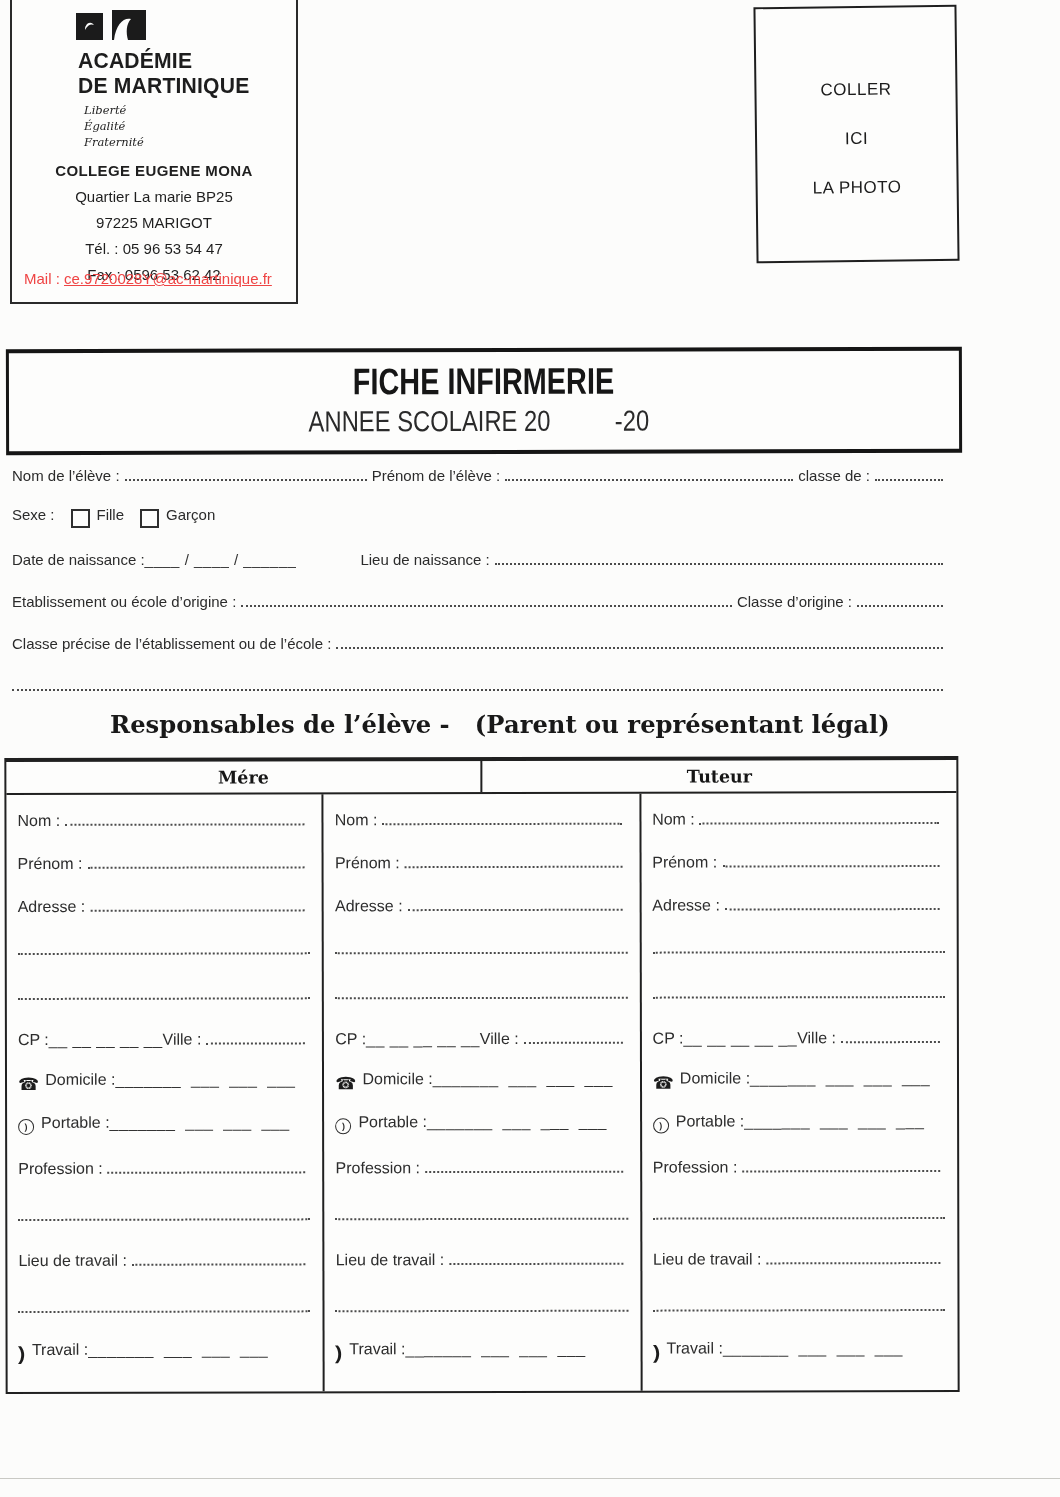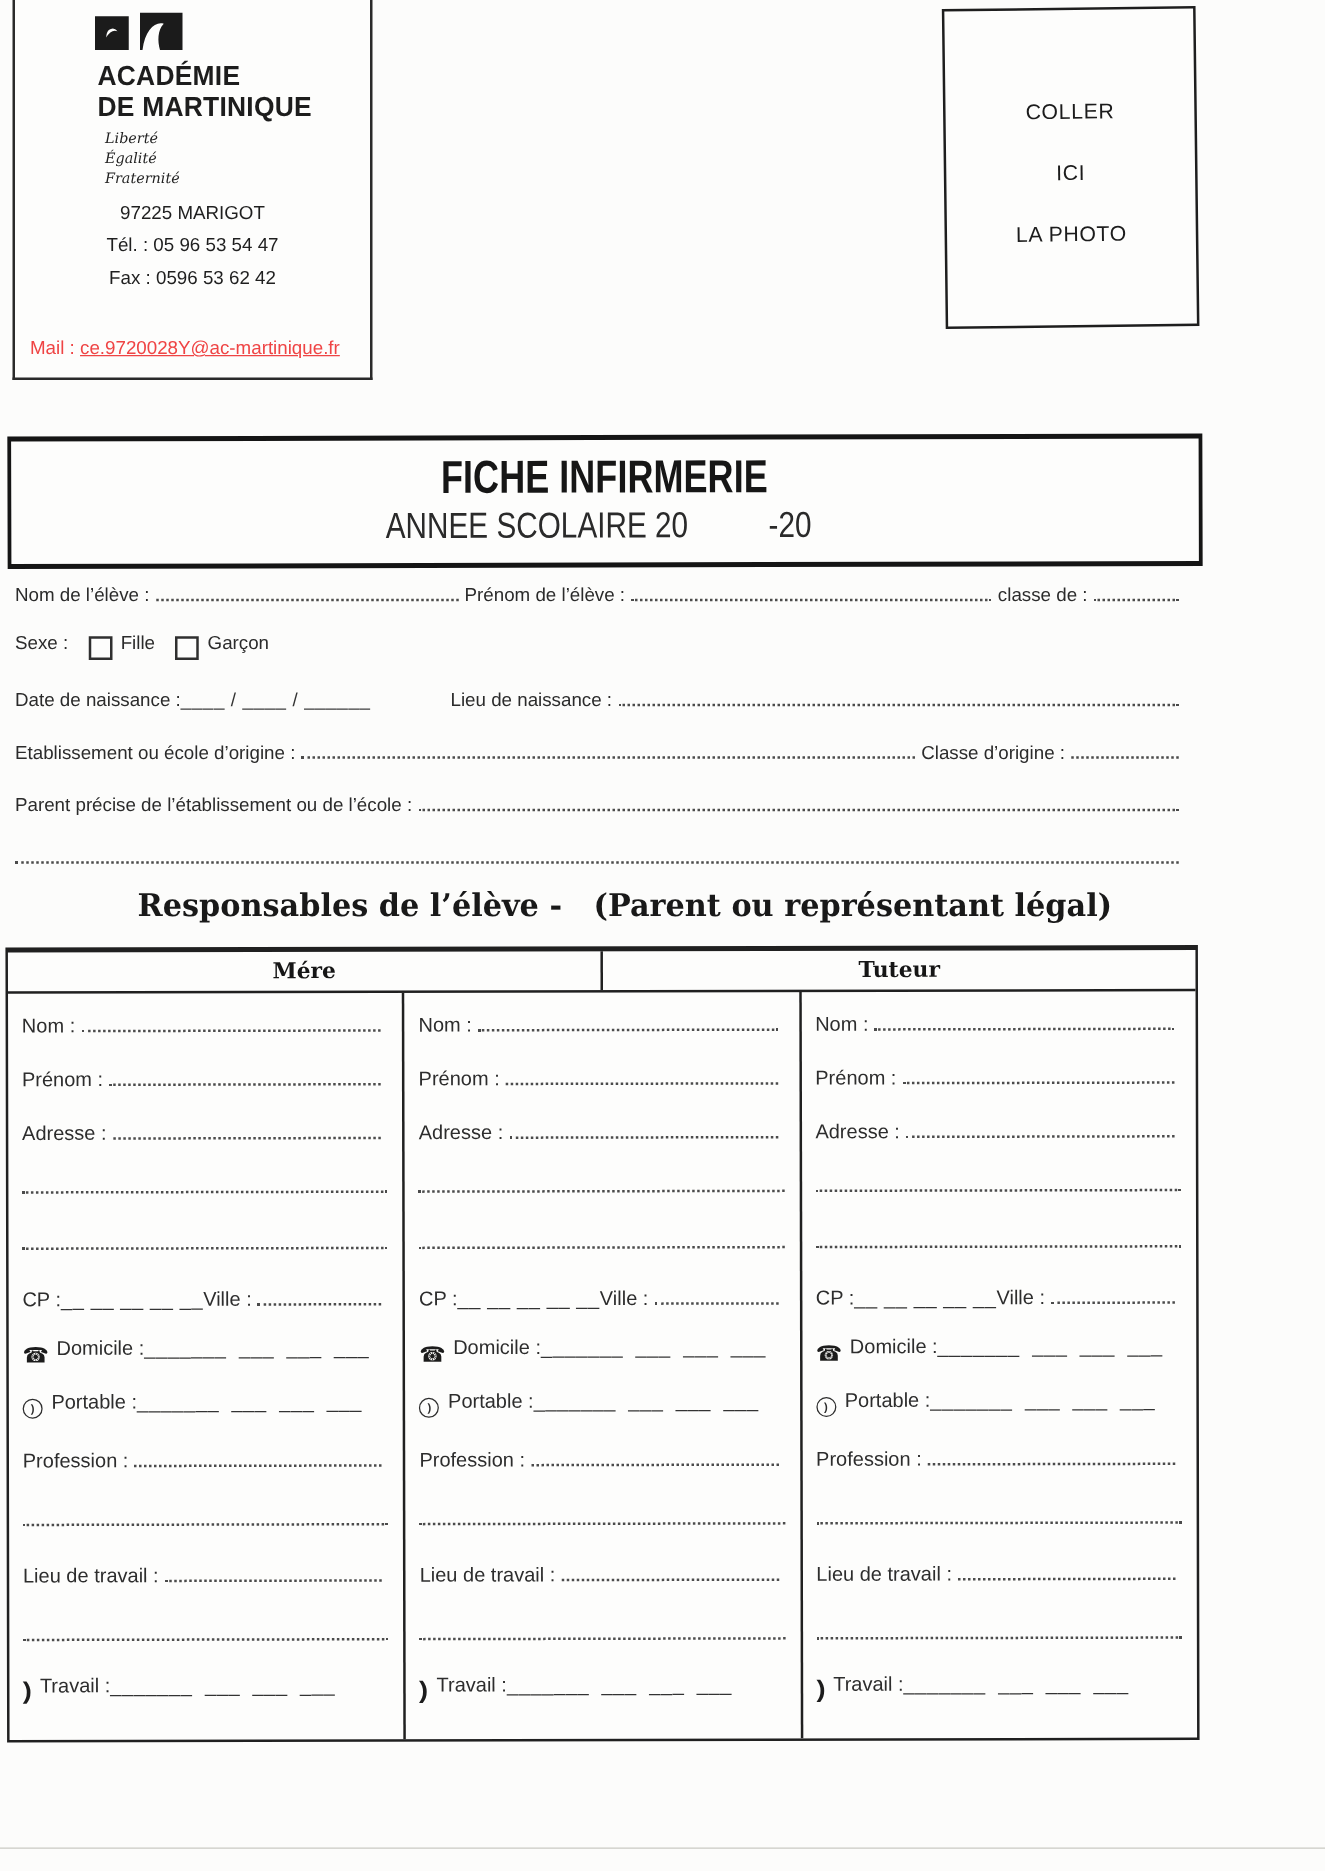--- a/index.html
+++ b/index.html
@@ -119,20 +119,22 @@
     <div class="acad">
       <div>ACADÉMIE</div>
       <div>DE MARTINIQUE</div>
     </div>
     <div class="motto">
       <div>Liberté</div>
       <div>Égalité</div>
       <div>Fraternité</div>
     </div>
     <div class="school">
+      <div class="sname">COLLEGE EUGENE MONA</div>
+      <div>Quartier La marie BP25</div>
       <div>97225 MARIGOT</div>
       <div>Tél. : 05 96 53 54 47</div>
       <div>Fax : 0596 53 62 42</div>
     </div>
     <div class="mailrow">
       <span>Mail : </span><span class="mail-link">ce.9720028Y@ac-martinique.fr</span>
     </div>
   </div>
 
   <div class="photo-box">
@@ -179,21 +181,21 @@
     </div>
 
     <div class="frow">
       <span>Etablissement ou école d’origine :</span>
       <span class="dots"></span>
       <span>Classe d’origine :</span>
       <span class="dots fixed88"></span>
     </div>
 
     <div class="frow">
-      <span>Parent précise de l’établissement ou de l’école :</span>
+      <span>Classe précise de l’établissement ou de l’école :</span>
       <span class="dots"></span>
     </div>
 
     <div class="frow">
       <span class="dots" style="margin-left:0"></span>
     </div>
   </div>
 
   <div class="gheading">
     <span>Responsables de l’élève  -</span>

